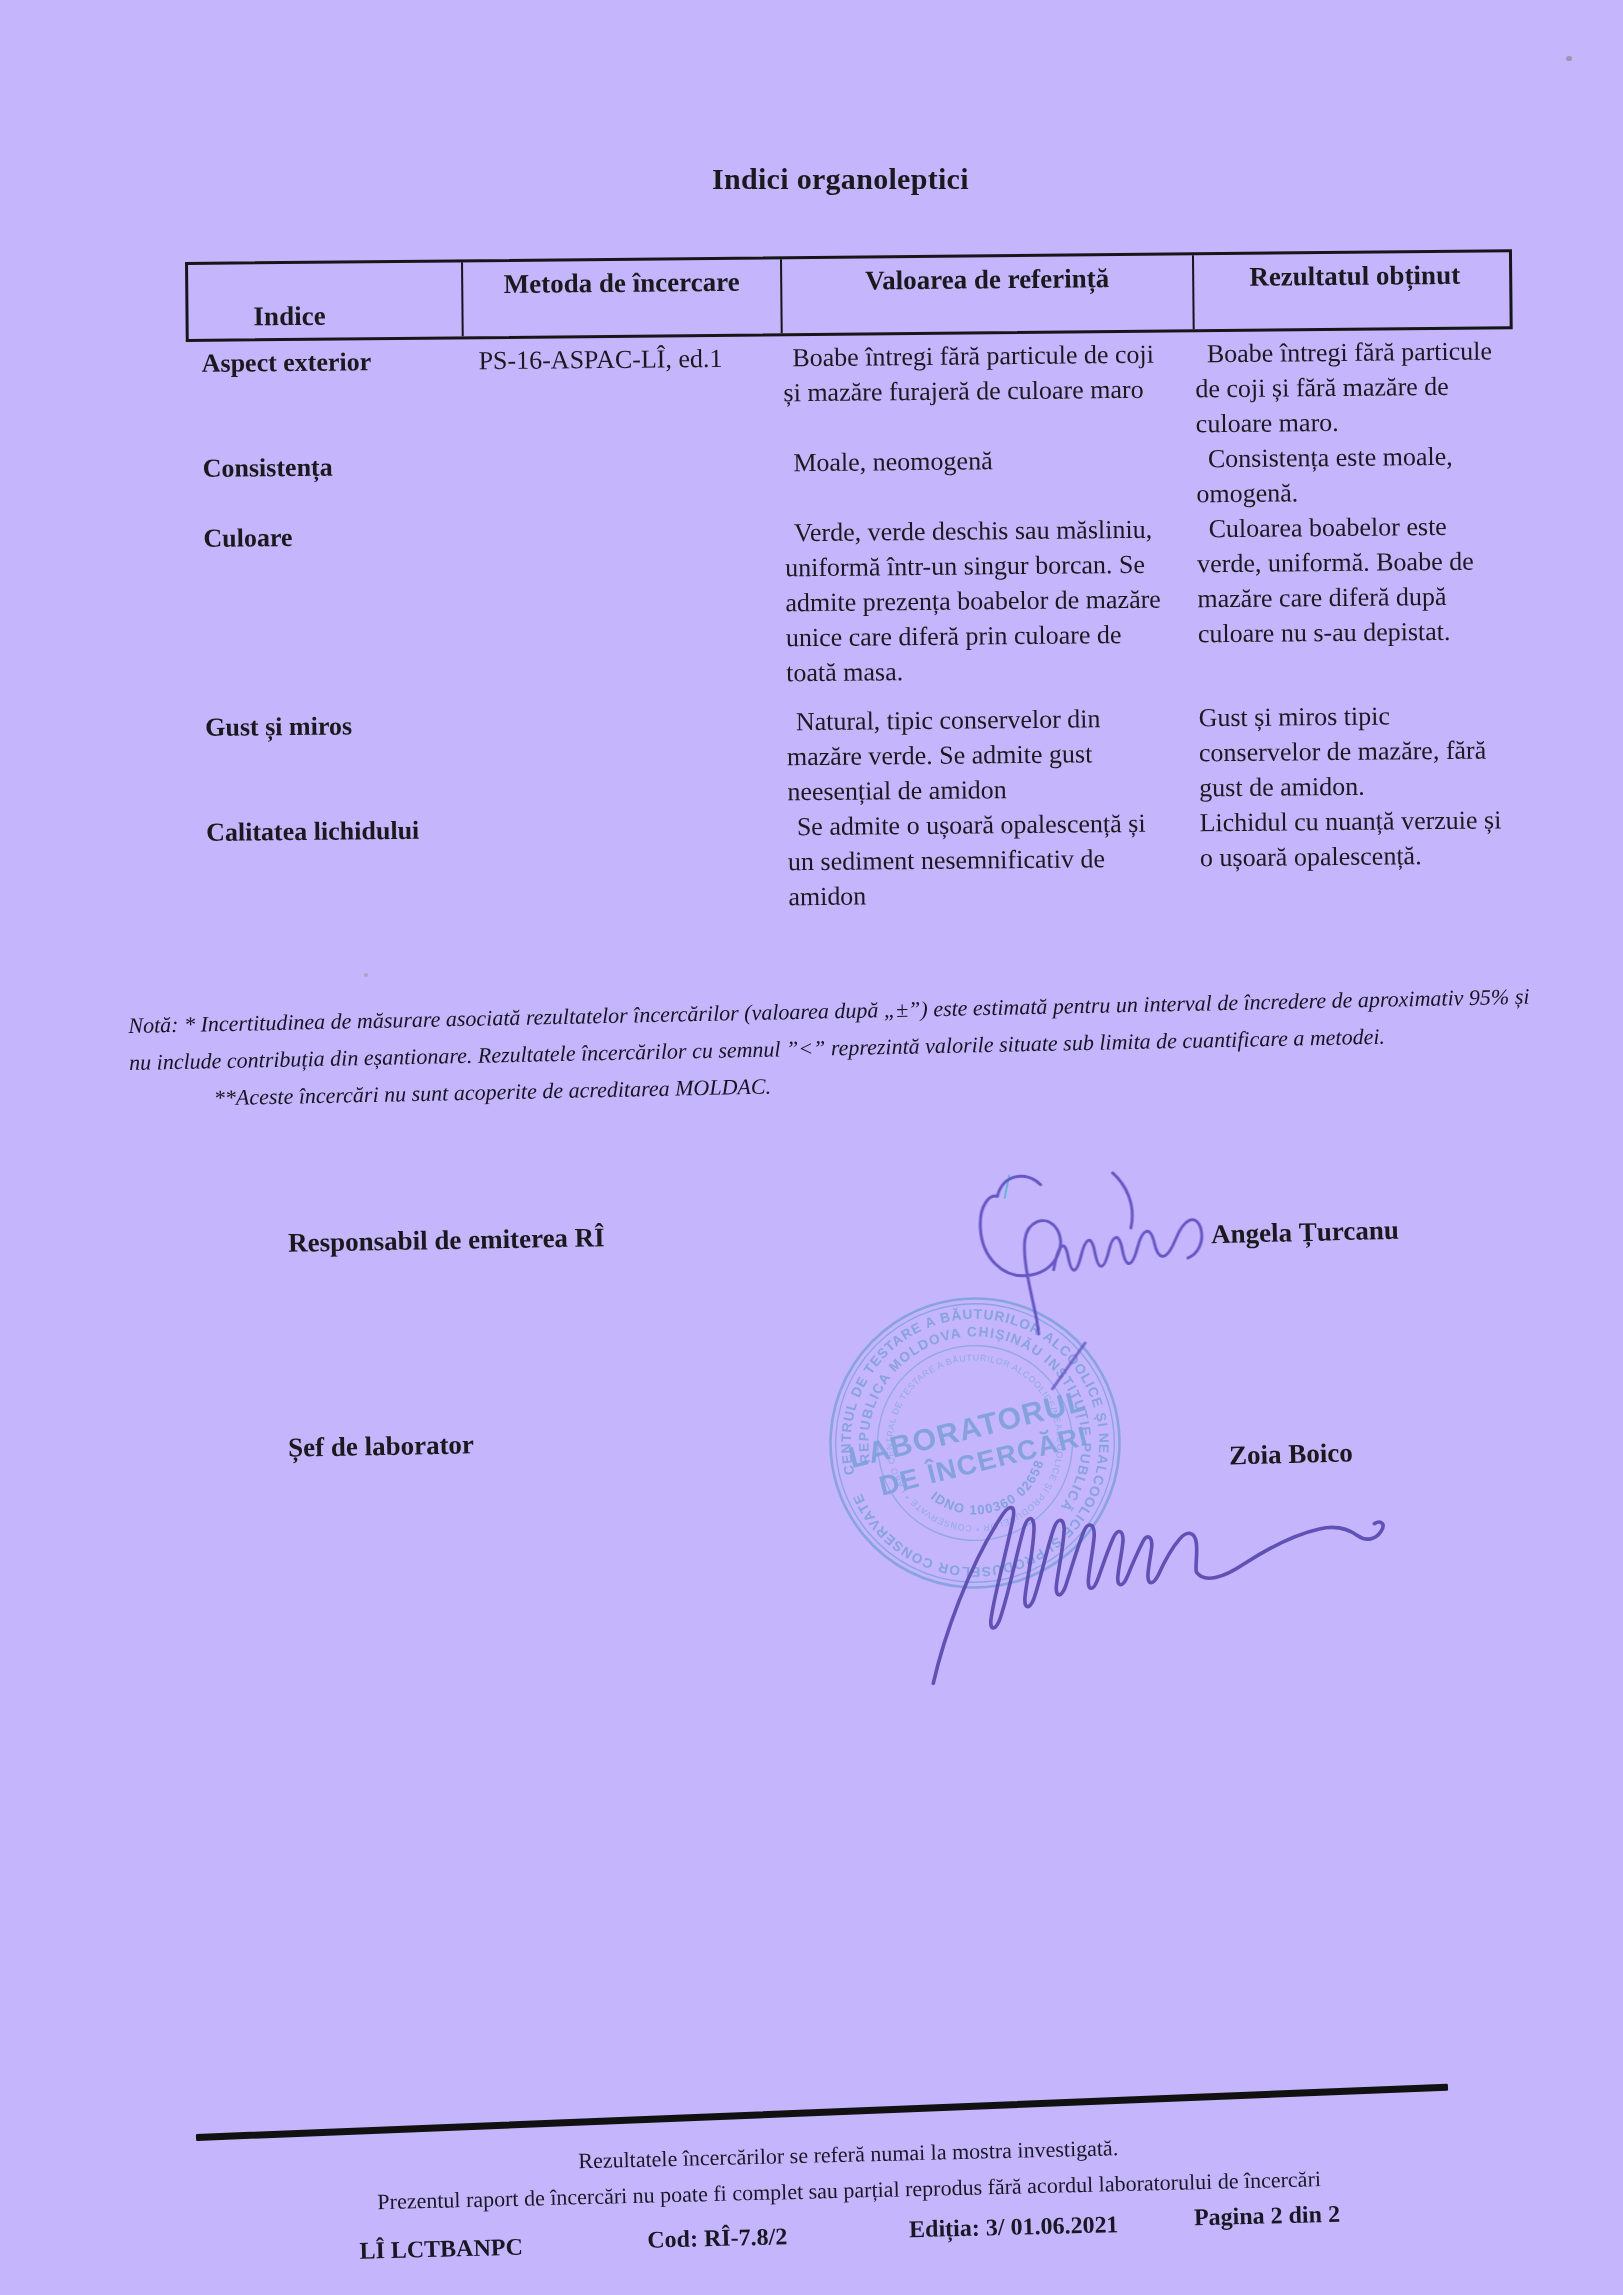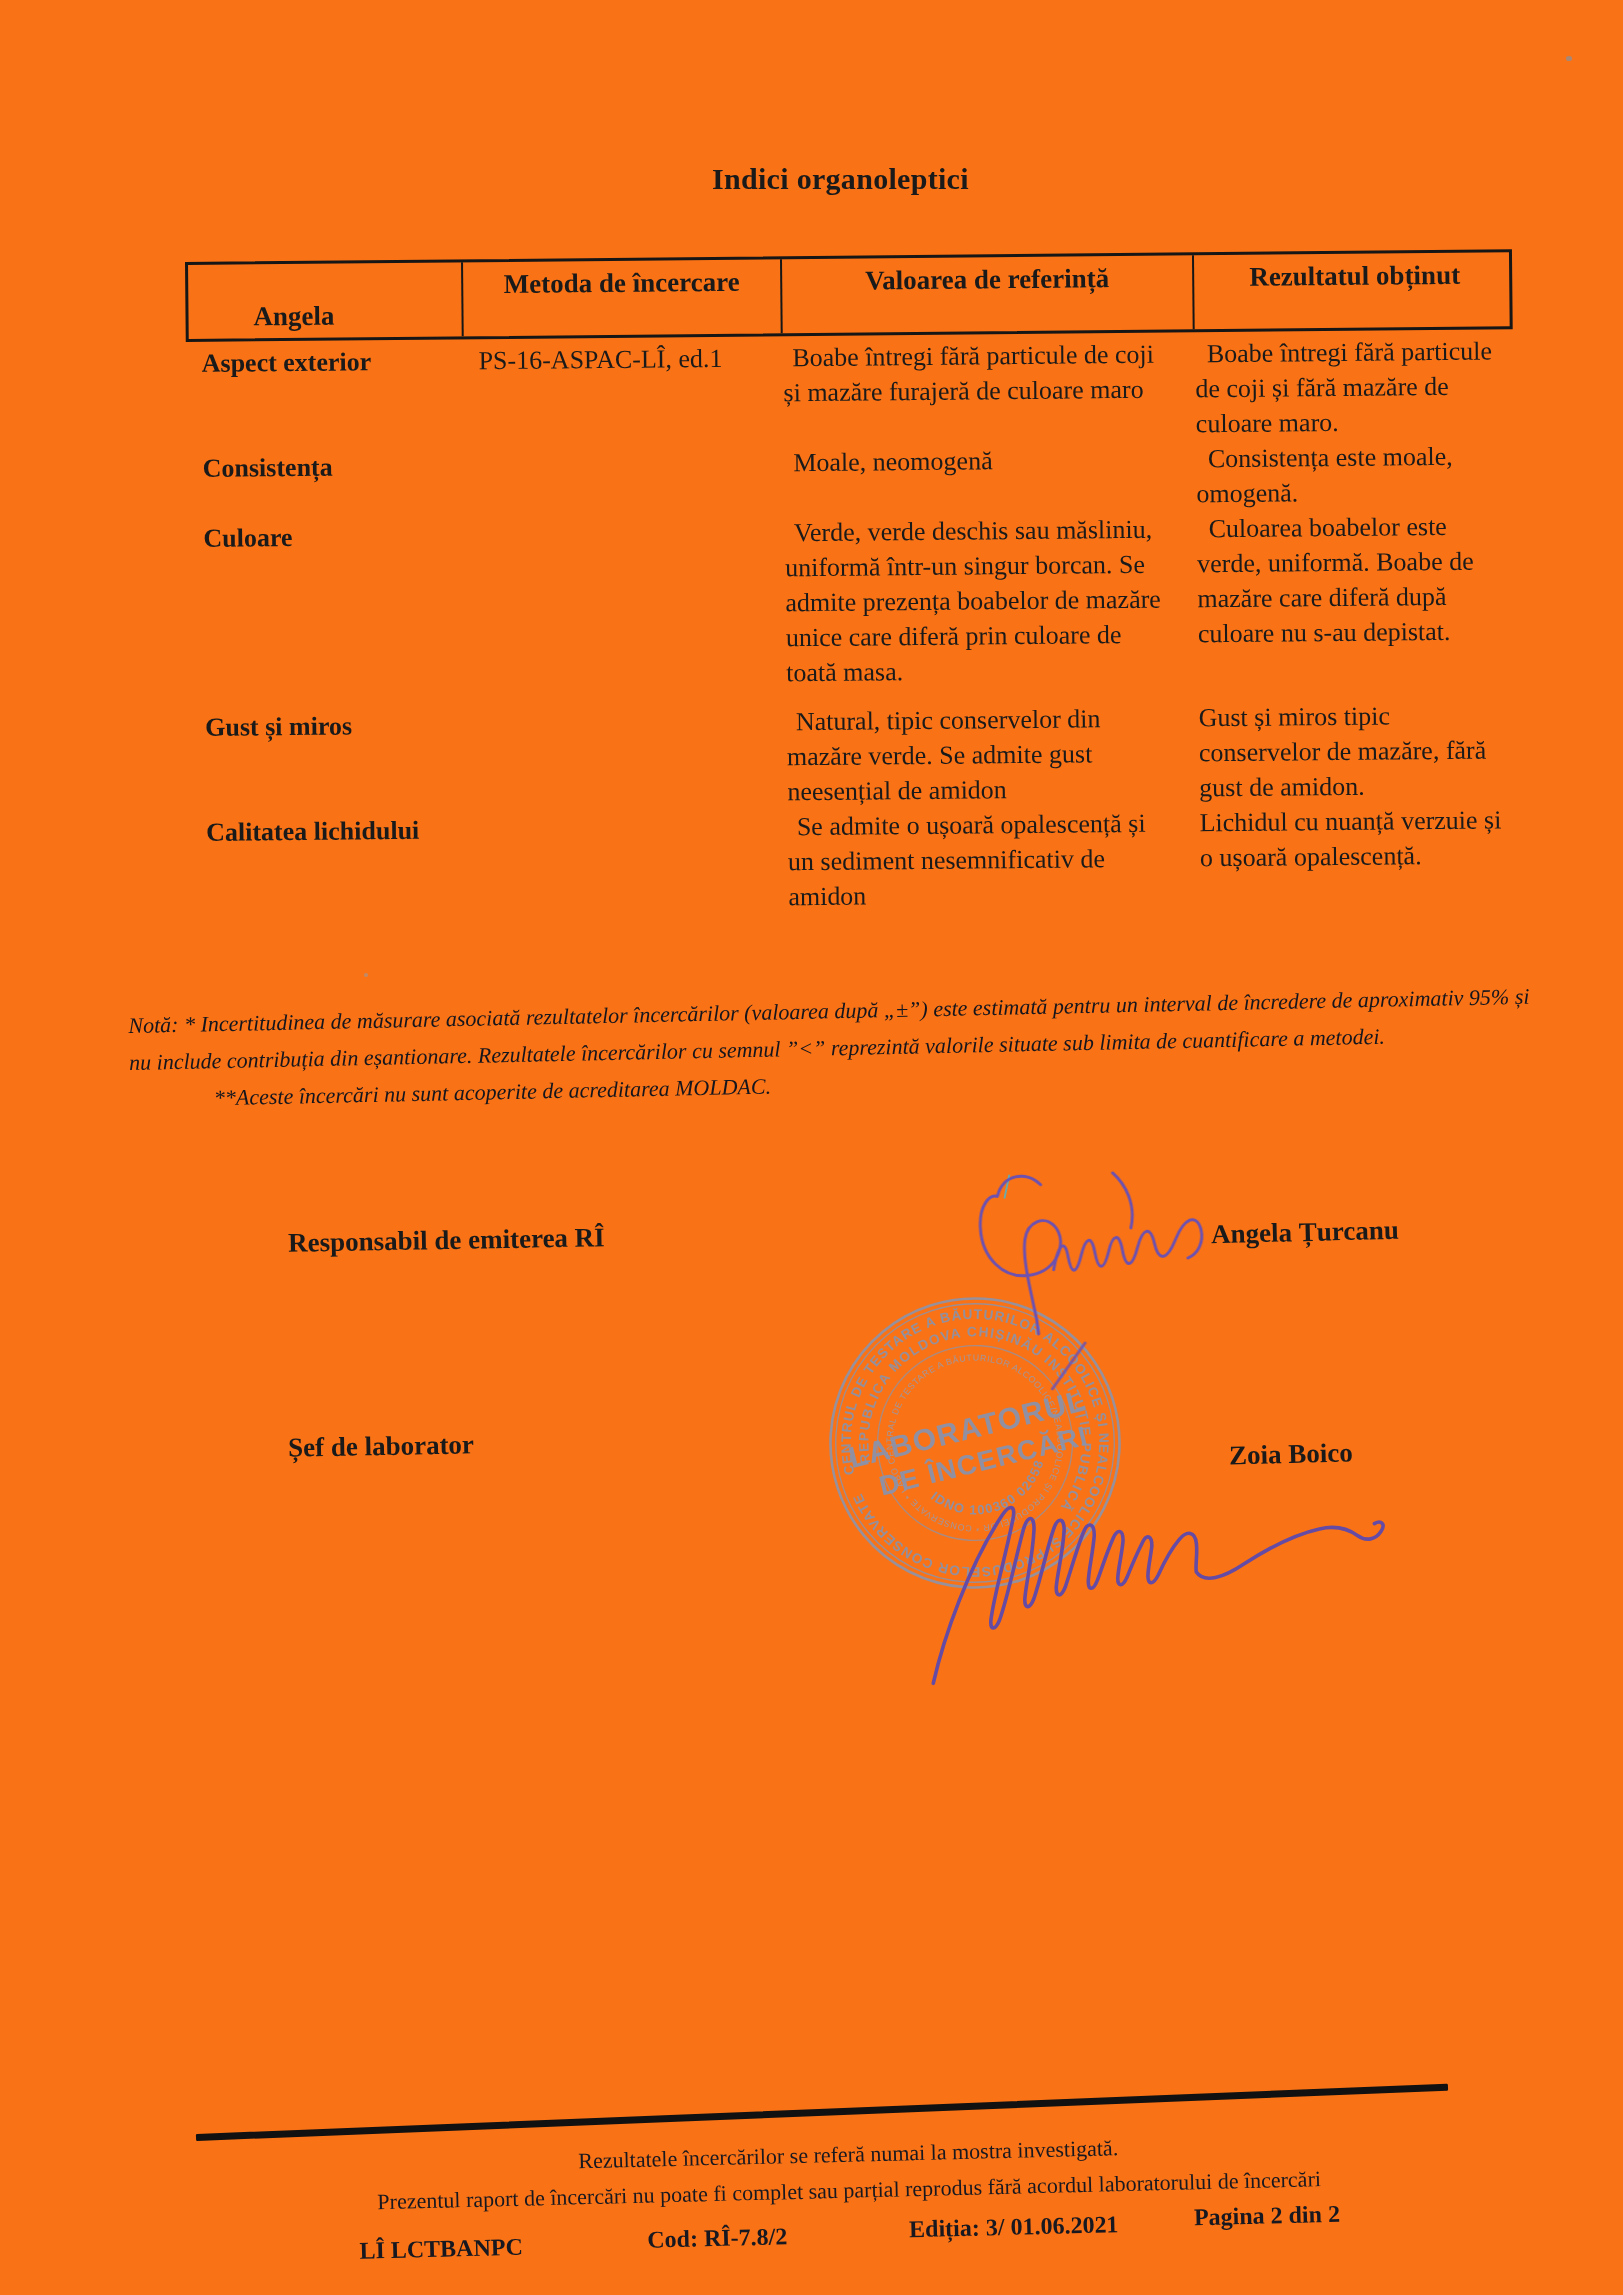--- a/index.html
+++ b/index.html
@@ -1,18 +1,18 @@
 <!DOCTYPE html>
 <html style="font-size:10.5px"><head>
 <meta charset="utf-8">
 <style>
   html,body{margin:0;padding:0;background:#ffffff;}
   .page{
     position:relative;width:1623px;height:2295px;overflow:hidden;
-    background:#f97316;color:#1a1a1a;
+    background:#c4b5fd;color:#1a1a1a;
     font-family:"Liberation Serif","DejaVu Serif",serif;
   }
   
   .doc-title{
     position:absolute;left:712px;top:162px;
     font-size:30px;font-weight:bold;letter-spacing:0.3px;white-space:nowrap;
   }
   
   .tbl{
     position:absolute;left:185px;top:262px;width:1327px;
@@ -81,21 +81,21 @@
 </head>
 <body>
 
 <div class="page">
 
   <div class="doc-title">Indici organoleptici</div>
 
   <div class="tbl">
     <div class="thead">
       <div class="th th-indice">
-          <span>Angela</span>
+          <span>Indice</span>
         </div>
       <div class="th th-metoda">
           <span>Metoda de încercare</span>
         </div>
       <div class="th th-valoarea">
           <span>Valoarea de referință</span>
         </div>
       <div class="th th-rezultatul">
           <span>Rezultatul obținut</span>
         </div>

